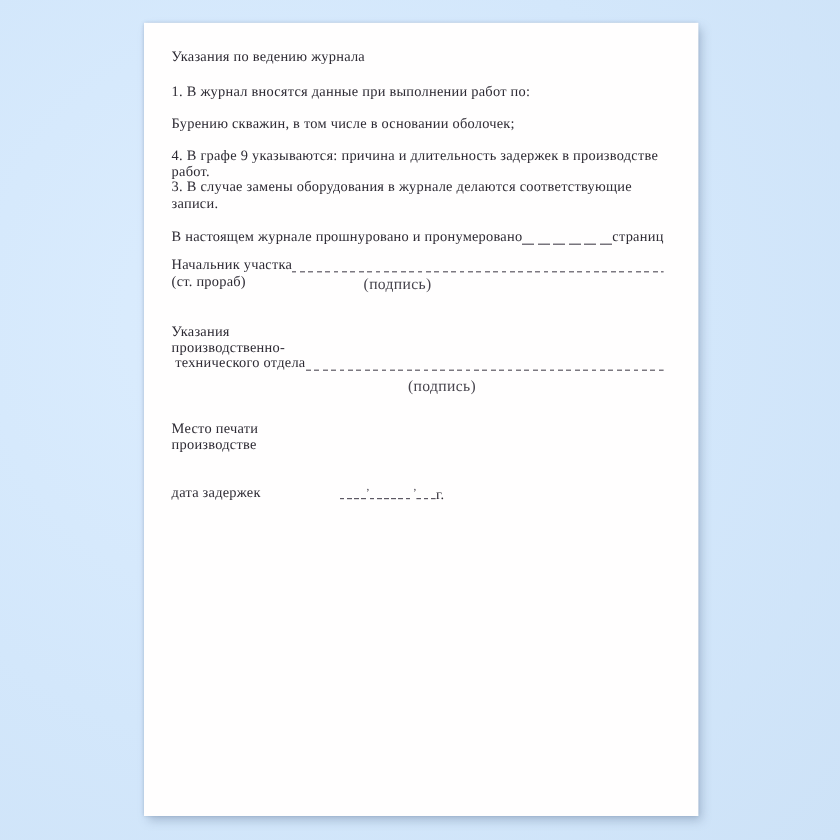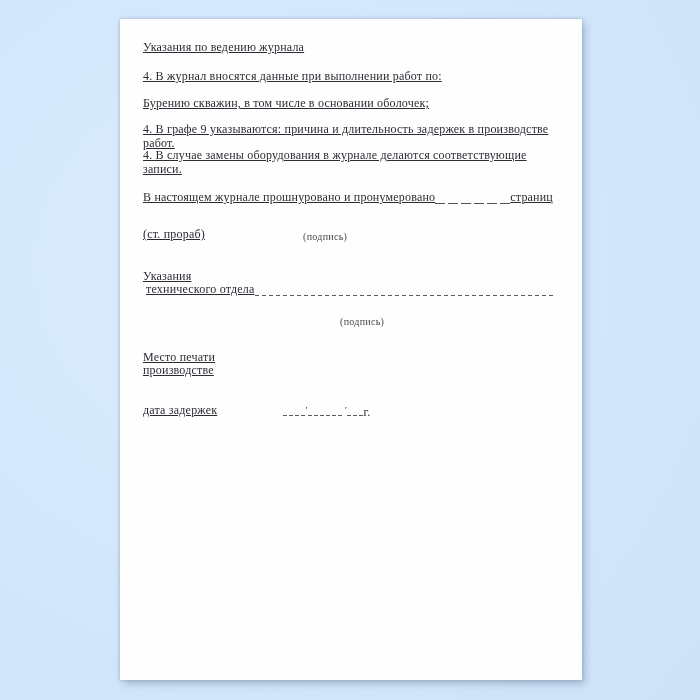--- a/index.html
+++ b/index.html
@@ -21,38 +21,38 @@
                 3px 4px 8px rgba(96,118,150,.38);
   }
   .content {
     position: absolute;
     left: 23px; right: 29px; top: 0; bottom: 0;
     color: #2d2a33;
     font-size: 12px;
     letter-spacing: .2px;
     line-height: 14px;
   }
-  .abs { position: absolute; left: 0; right: 0; text-decoration: underline; }
+  .abs { position: absolute; left: 0; right: 0; }
   .row { display: flex; align-items: flex-end; text-align: right; }
   .nowrap { white-space: nowrap; }
 
   .fill-line {
     flex: 1 1 auto;
     height: 13px;
     background: repeating-linear-gradient(90deg, #56525c 0 10px, transparent 10px 13px)
                 left bottom / 100% 1px no-repeat;
   }
   .fine-line {
     flex: 1 1 auto;
     height: 13px;
     background: repeating-linear-gradient(90deg, #5c5862 0 4px, transparent 4px 7px)
                 left bottom / 100% 1px no-repeat;
   }
   .hint {
-    font-size: 10px;
+    font-size: 13px;
     letter-spacing: .3px;
     color: #47444d;
   }
   .date-seg {
     display: inline-block;
     height: 11px;
     background: repeating-linear-gradient(90deg, #5c5862 0 4px, transparent 4px 6px)
                 left bottom / 100% 1px no-repeat;
   }
   .seg1 { width: 22px; } .seg2 { width: 36px; } .seg3 { width: 16px; }
@@ -61,38 +61,43 @@
 </style>
 </head>
 <body>
 
 <div class="backdrop">
   <div class="paper">
     <div class="content">
 
       <div class="abs" style="top:21px">Указания по ведению журнала</div>
 
-      <div class="abs" style="top:50px">4. В журнал вносятся данные при выполнении работ по:</div>
+      <div class="abs" style="top:50px">1. В журнал вносятся данные при выполнении работ по:</div>
       <div class="abs" style="top:77px">Бурению скважин, в том числе в основании оболочек;</div>
       <div class="abs" style="top:103px">4. В графе 9 указываются: причина и длительность задержек в производстве работ.</div>
-      <div class="abs" style="top:129px">4. В случае замены оборудования в журнале делаются соответствующие записи.</div>
+      <div class="abs" style="top:129px">3. В случае замены оборудования в журнале делаются соответствующие записи.</div>
 
       <div class="abs row" style="top:171px">
         <span class="nowrap">В настоящем журнале прошнуровано и пронумеровано</span>
         <span class="fill-line"></span>
         <span class="nowrap">страниц</span>
       </div>
 
+      <div class="abs row" style="top:194px">
+        <span class="nowrap">Начальник участка</span>
+        <span class="fine-line"></span>
+      </div>
       <div class="abs" style="top:208px">
         <span>(ст. прораб)</span>
         <span class="hint" style="position:absolute; left:160px; top:3px">(подпись)</span>
       </div>
 
       <div class="abs" style="top:251px; line-height:13px">
         <div>Указания</div>
+        <div>производственно-</div>
         <div class="row">
           <span class="nowrap indent-sm">технического отдела</span>
           <span class="fine-line"></span>
         </div>
       </div>
       <div class="abs" style="top:296px">
         <span class="hint" style="position:absolute; left:197px; top:0">(подпись)</span>
       </div>
 
       <div class="abs" style="top:332px; line-height:13px">

